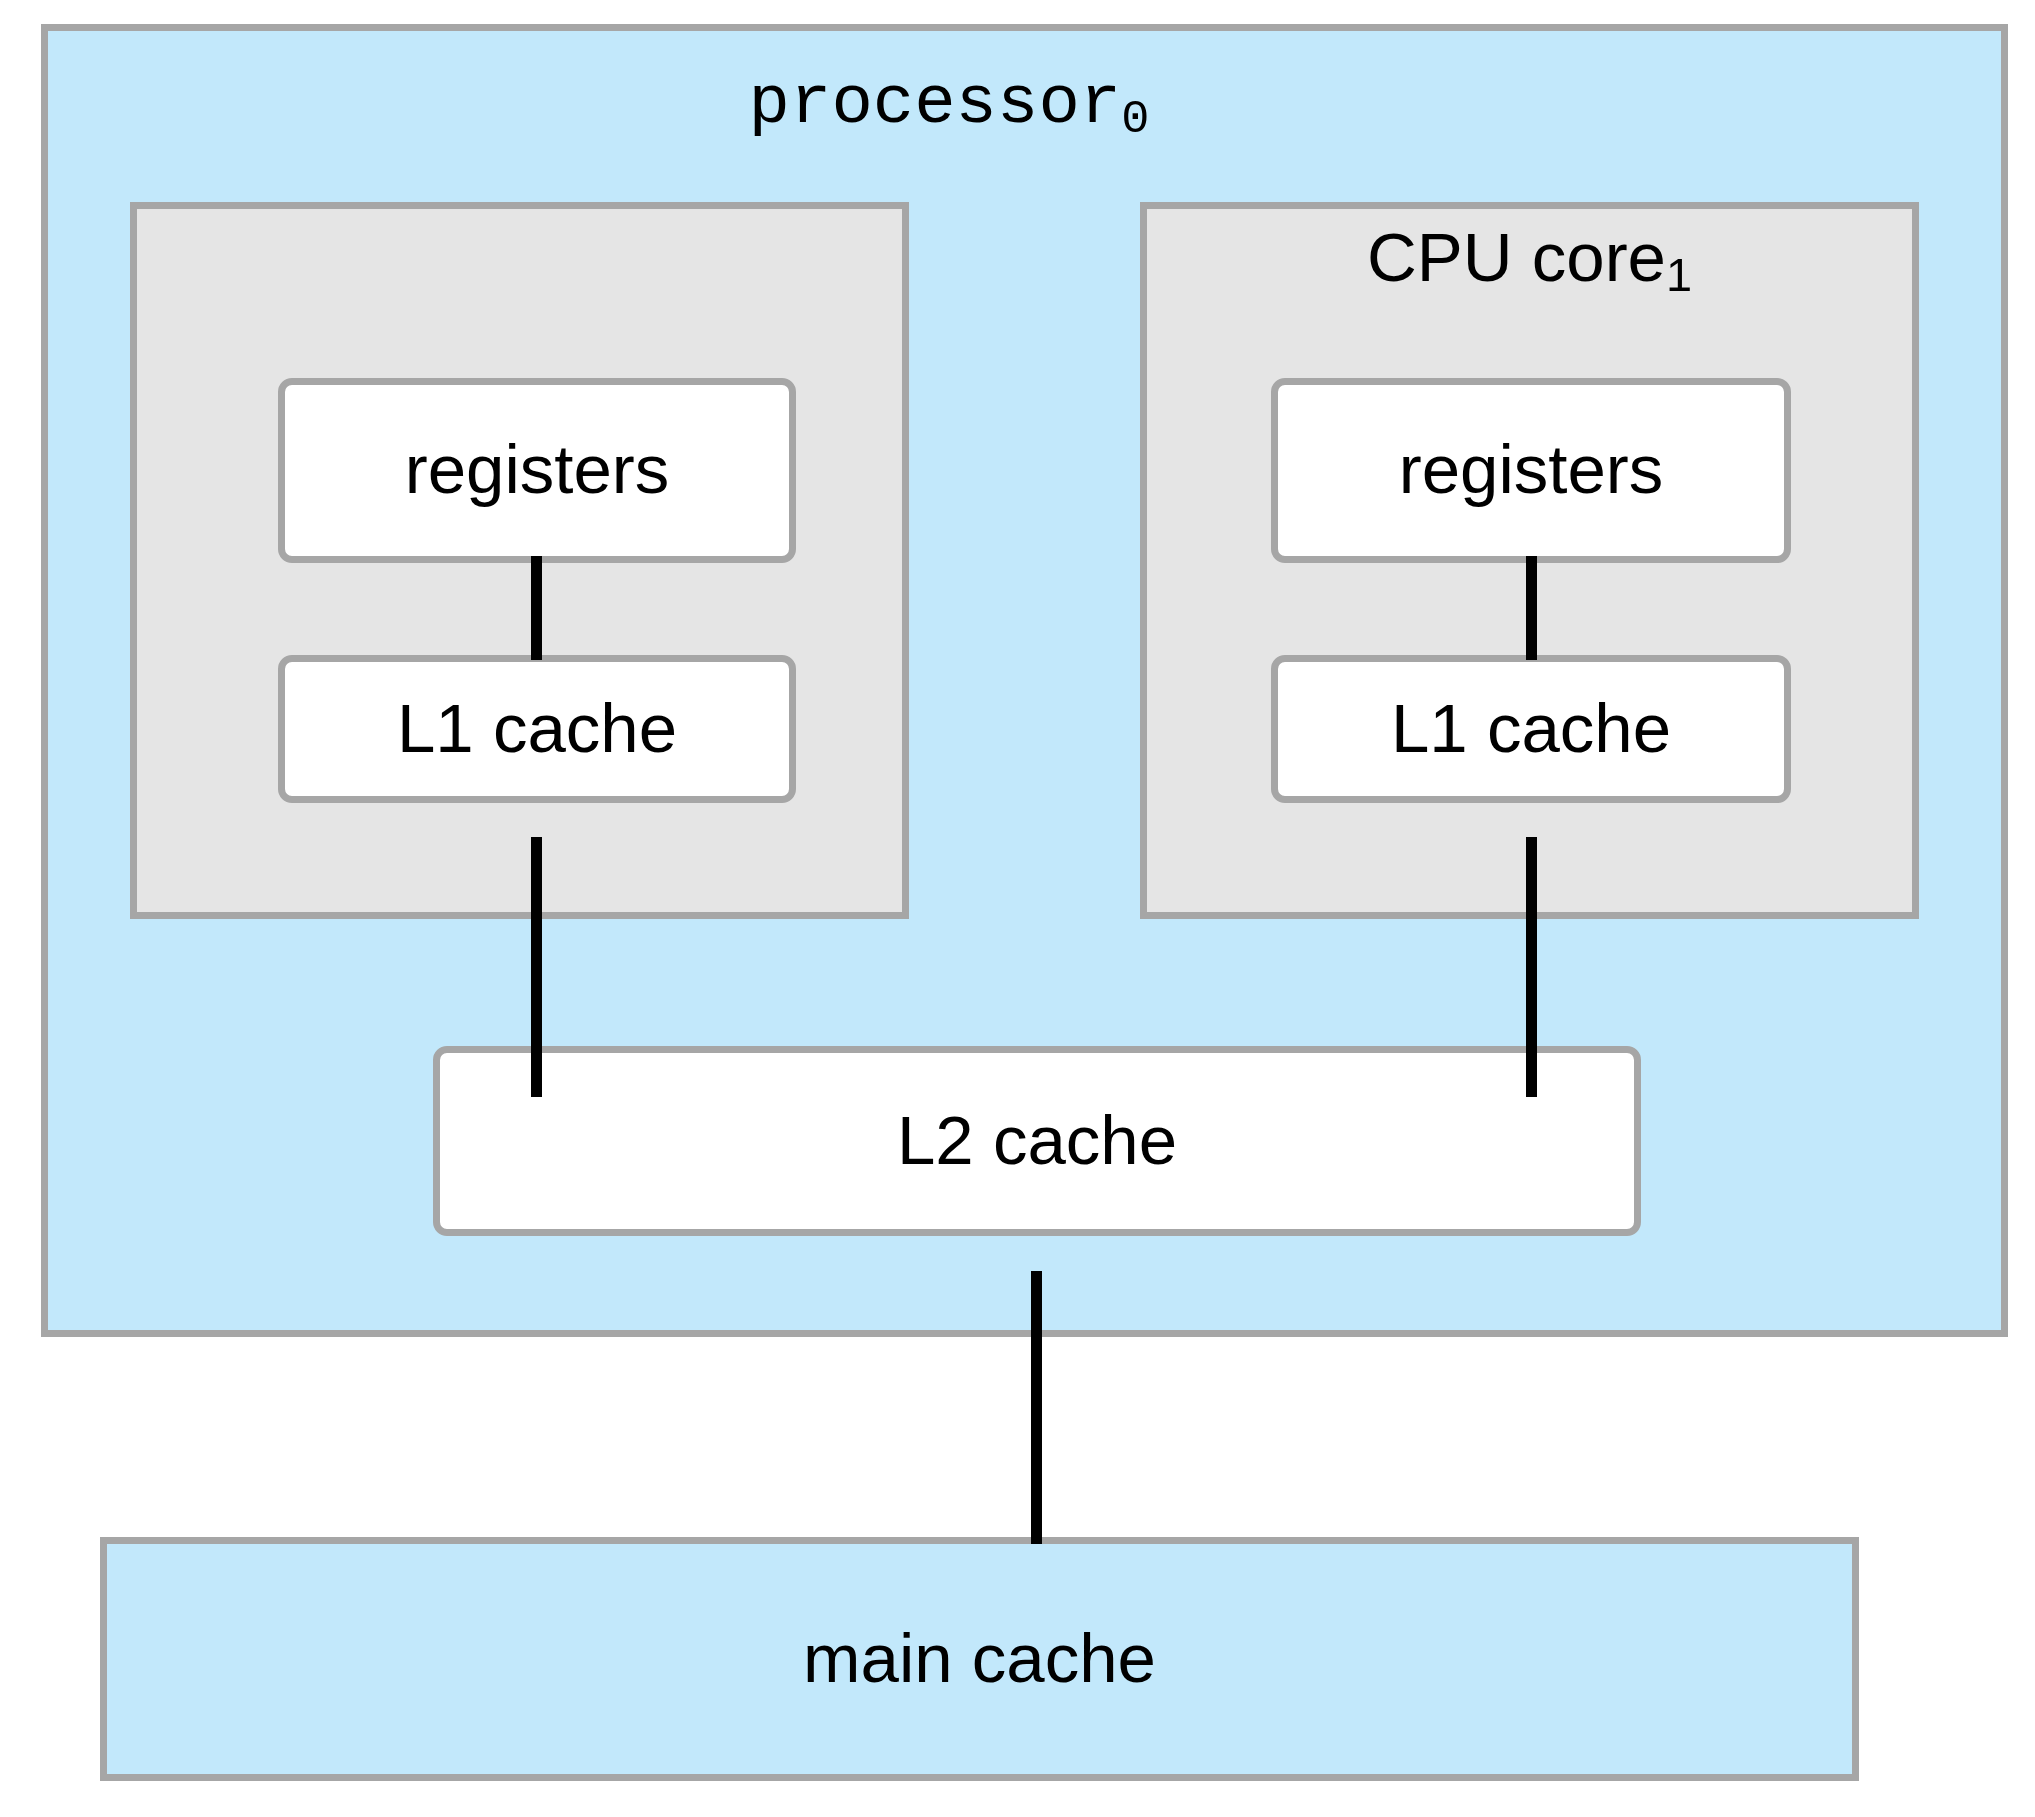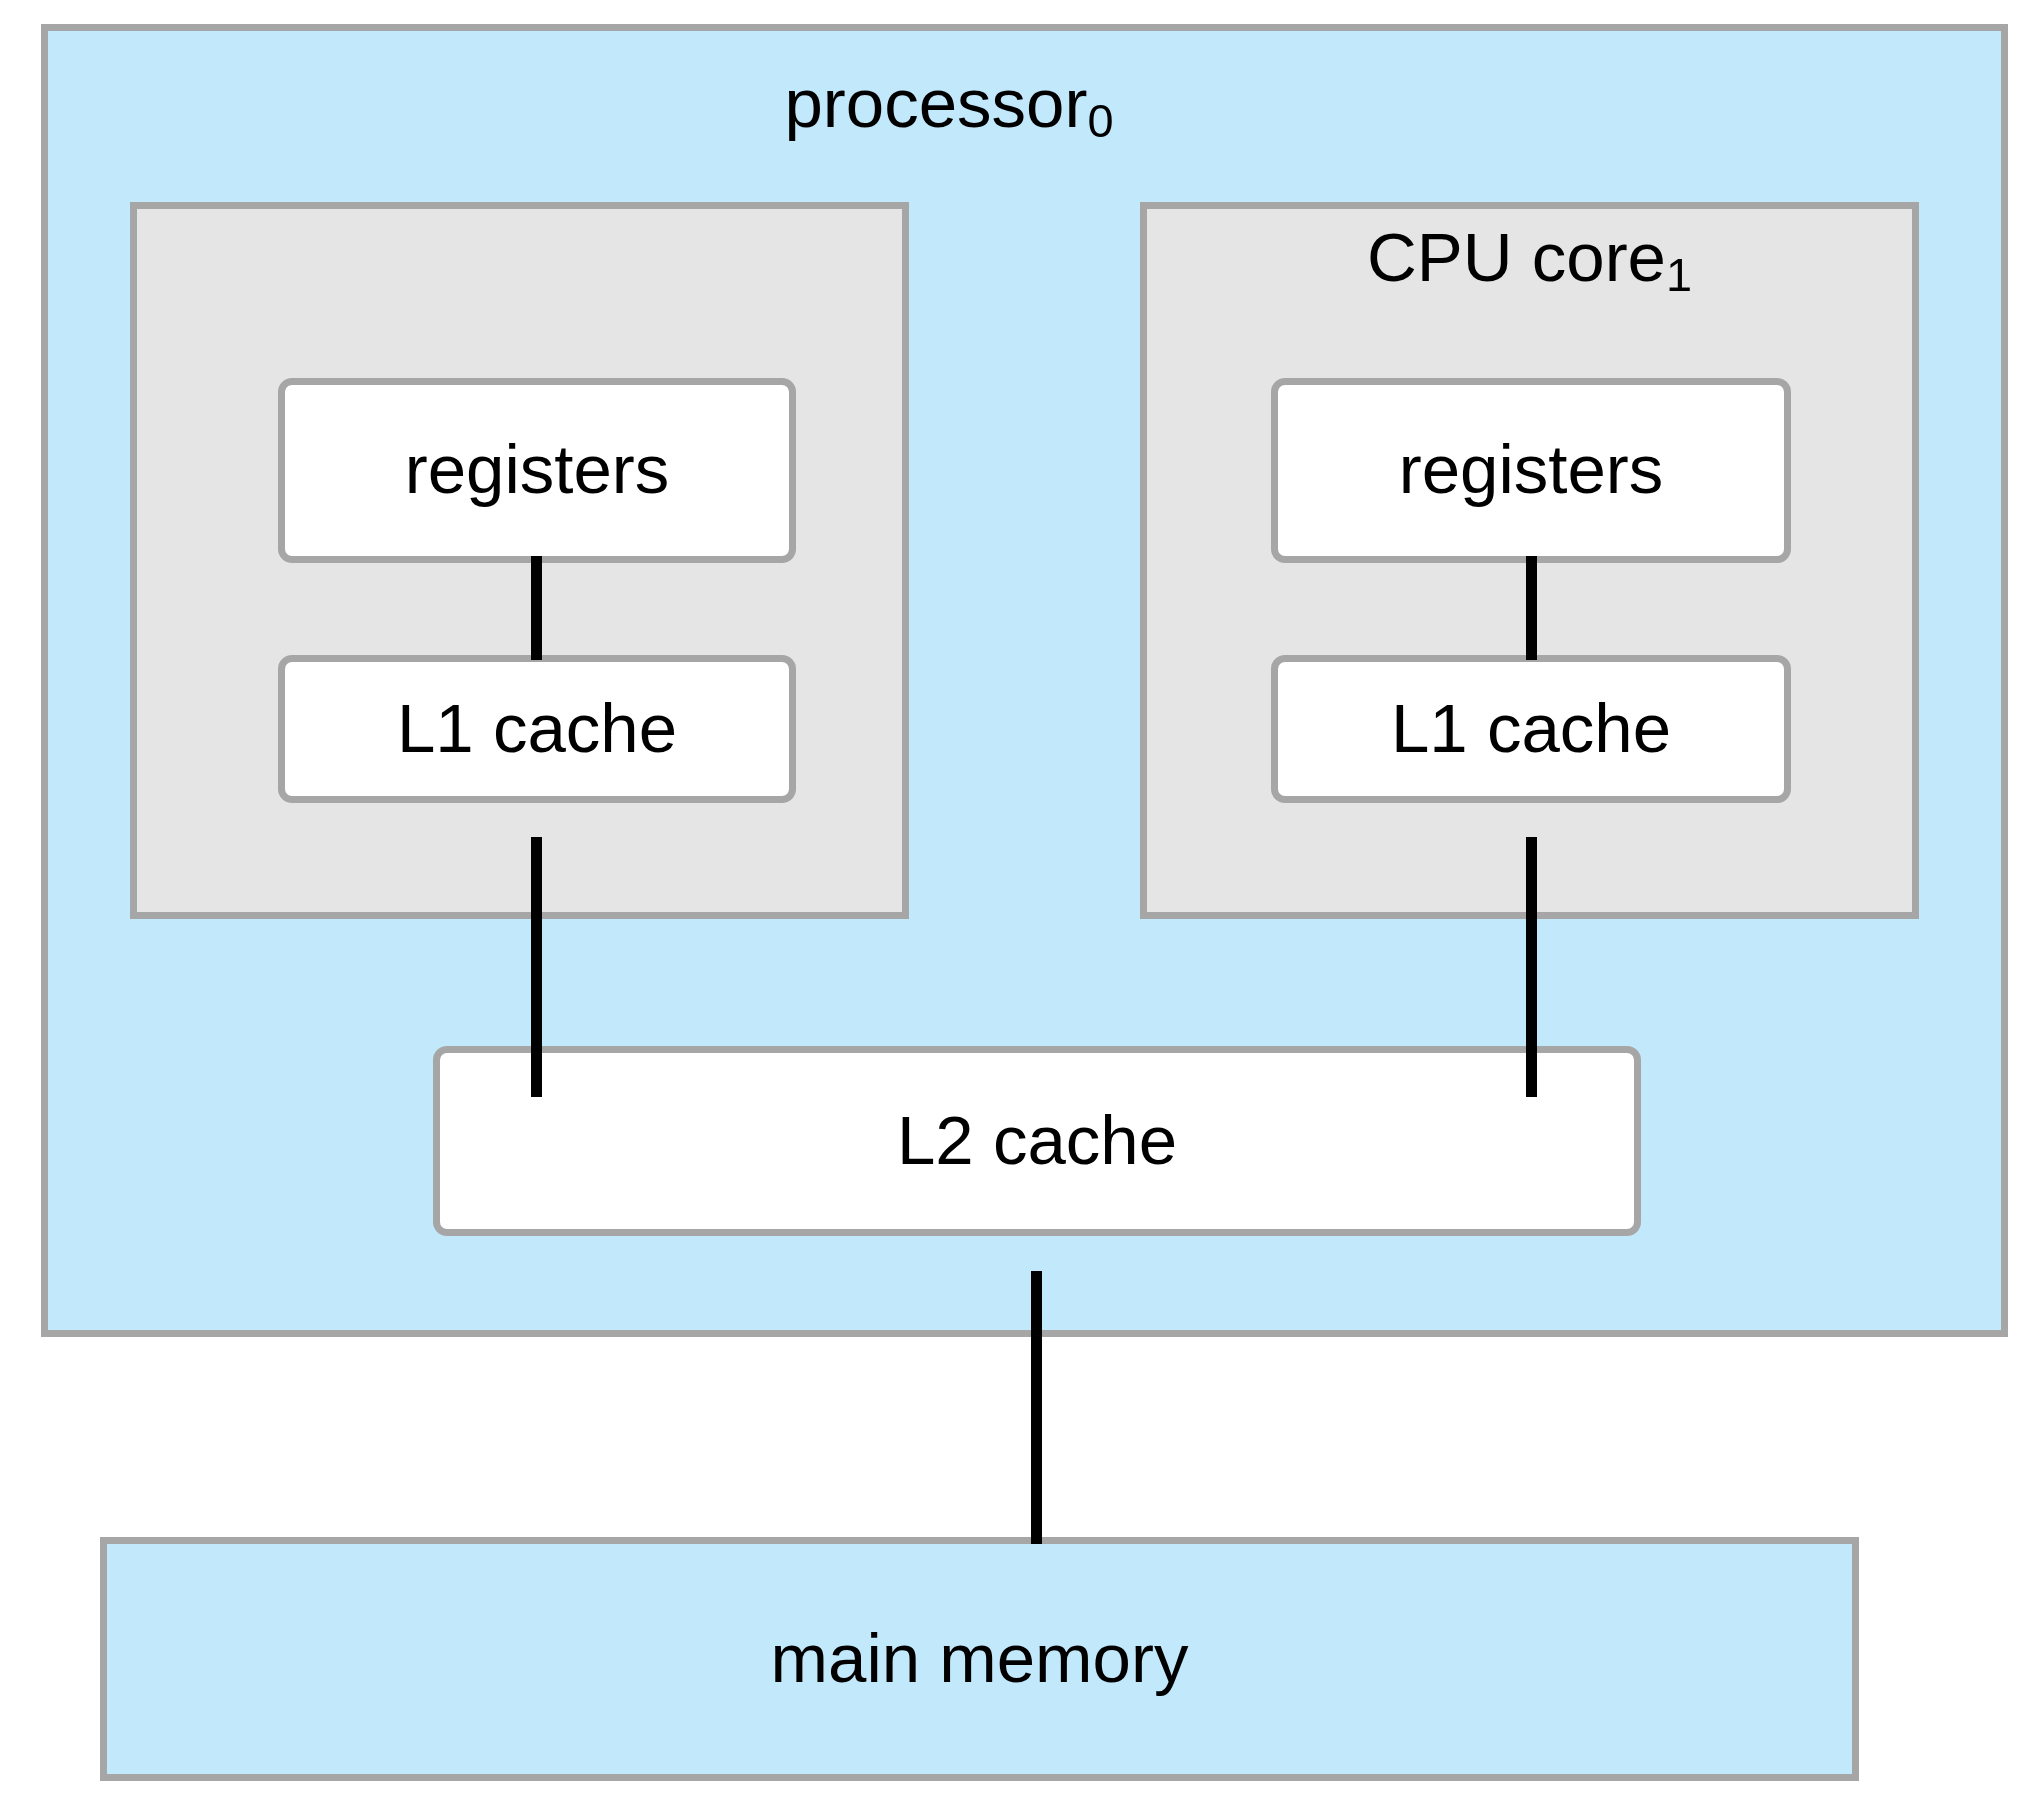--- a/index.html
+++ b/index.html
@@ -58,21 +58,21 @@
   }
   .lbl {
     font-size: 69px;
     line-height: 1.05;
     white-space: nowrap;
   }
   .floating-lbl {
     position: absolute;
     text-align: center;
   }
-  .proc-lbl { left: 41px;  width: 1816px; top: 68px; }
+  .proc-lbl { left: 41px;  width: 1816px; top: 68px; font-family: Liberation Mono, monospace; }
   .core-lbl { width: 779px; top: 222px; }
   .core-lbl.c0 { left: 130px; }
   .core-lbl.c1 { left: 1140px; }
   sub.subn {
     font-size: 0.68em;
     line-height: 0;
     vertical-align: -0.22em;
   }
   .vline {
     position: absolute;
@@ -111,21 +111,21 @@
   </div>
   <div class="box whitebox l11">
     <span class="lbl">L1 cache</span>
   </div>
 
   <div class="box whitebox l2">
     <span class="lbl">L2 cache</span>
   </div>
 
   <div class="box mainmem">
-    <span class="lbl">main memory</span>
+    <span class="lbl">main cache</span>
   </div>
 
   <div class="vline ln-reg-l1 ln-c0"></div>
   <div class="vline ln-l1-l2 ln-c0"></div>
   <div class="vline ln-reg-l1 ln-c1"></div>
   <div class="vline ln-l1-l2 ln-c1"></div>
   <div class="vline ln-l2-mem"></div>
 
 </div>
 

